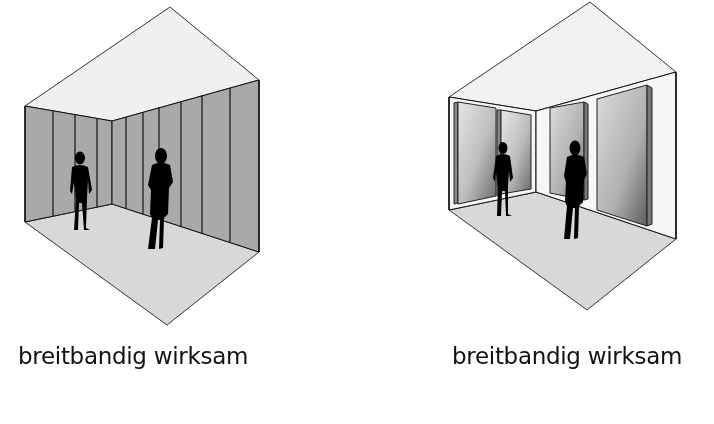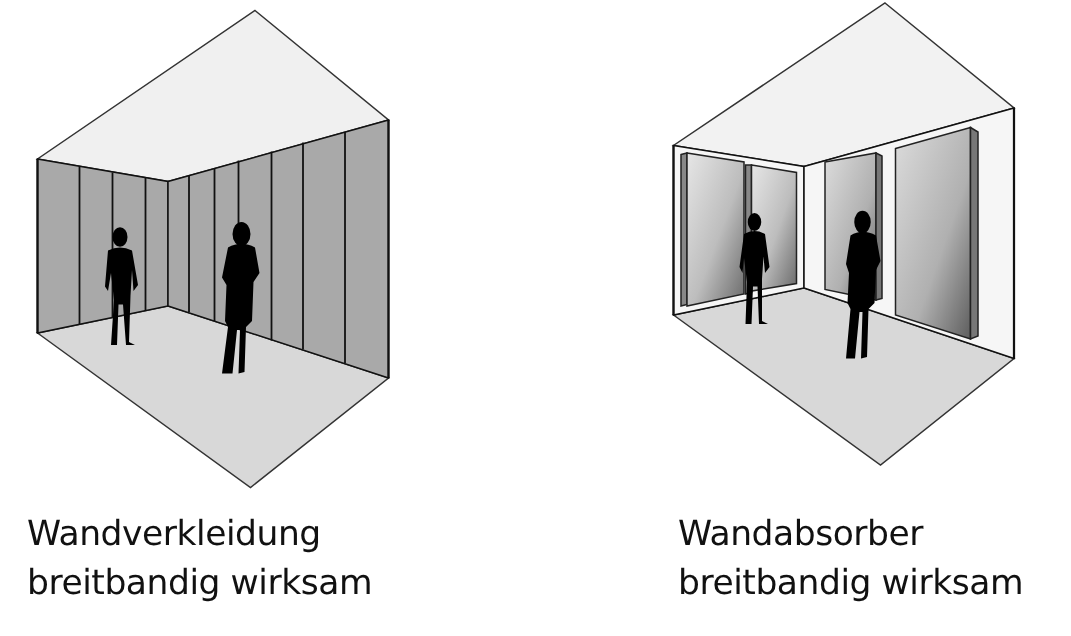--- a/index.html
+++ b/index.html
@@ -88,20 +88,18 @@
     </g>
 
     <g fill="#000">
       <ellipse cx="575" cy="148" rx="5.5" ry="7.5"></ellipse>
       <path d="M567,157 Q575,152 584,157 L587,174 L584,180 L583,202 L579,206 L578,238 L574,239 L575,208 L573,208 L570,239 L564,239 L567,206 L565,202 L566,182 L564,176 Z"></path>
     </g>
   </g>
 </svg>
 
 <div id="cap-left" class="caption">
-  <div>Wandverkleidung</div>
   <div>breitbandig wirksam</div>
 </div>
 
 <div id="cap-right" class="caption">
-  <div>Wandabsorber</div>
   <div>breitbandig wirksam</div>
 </div>
 
 </body></html>

